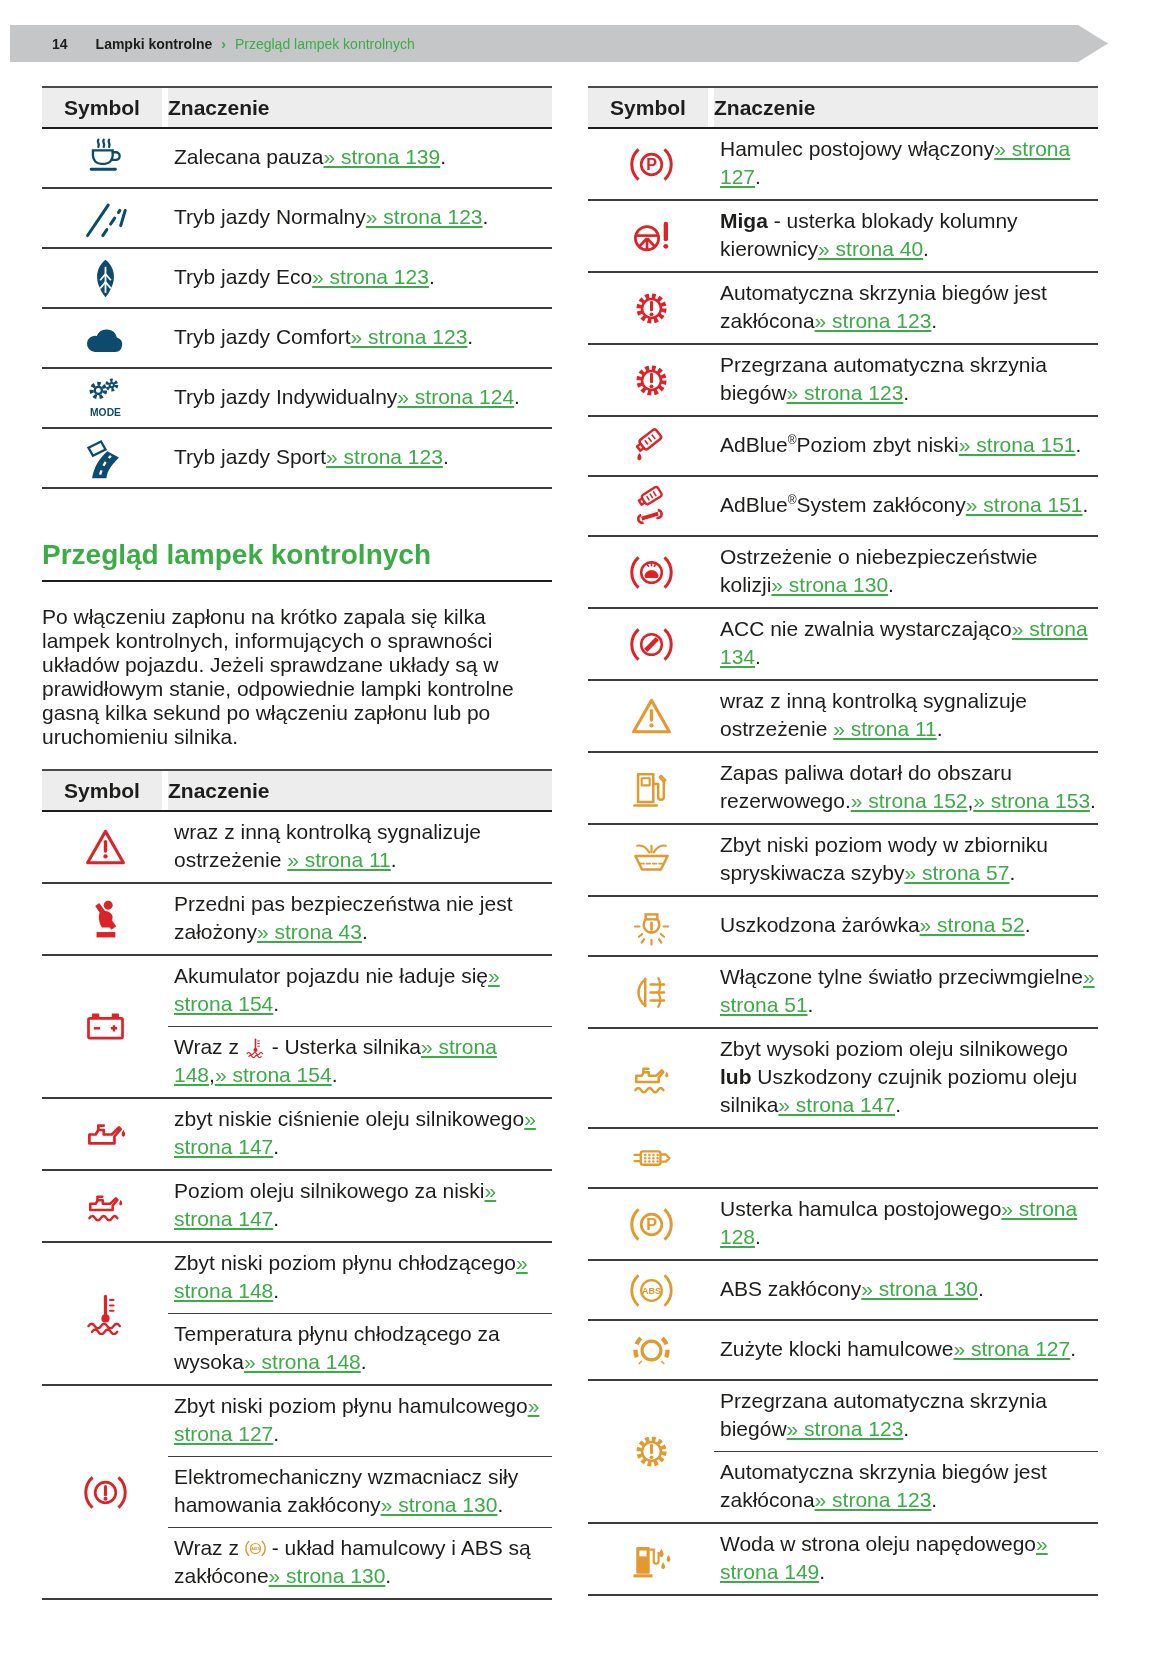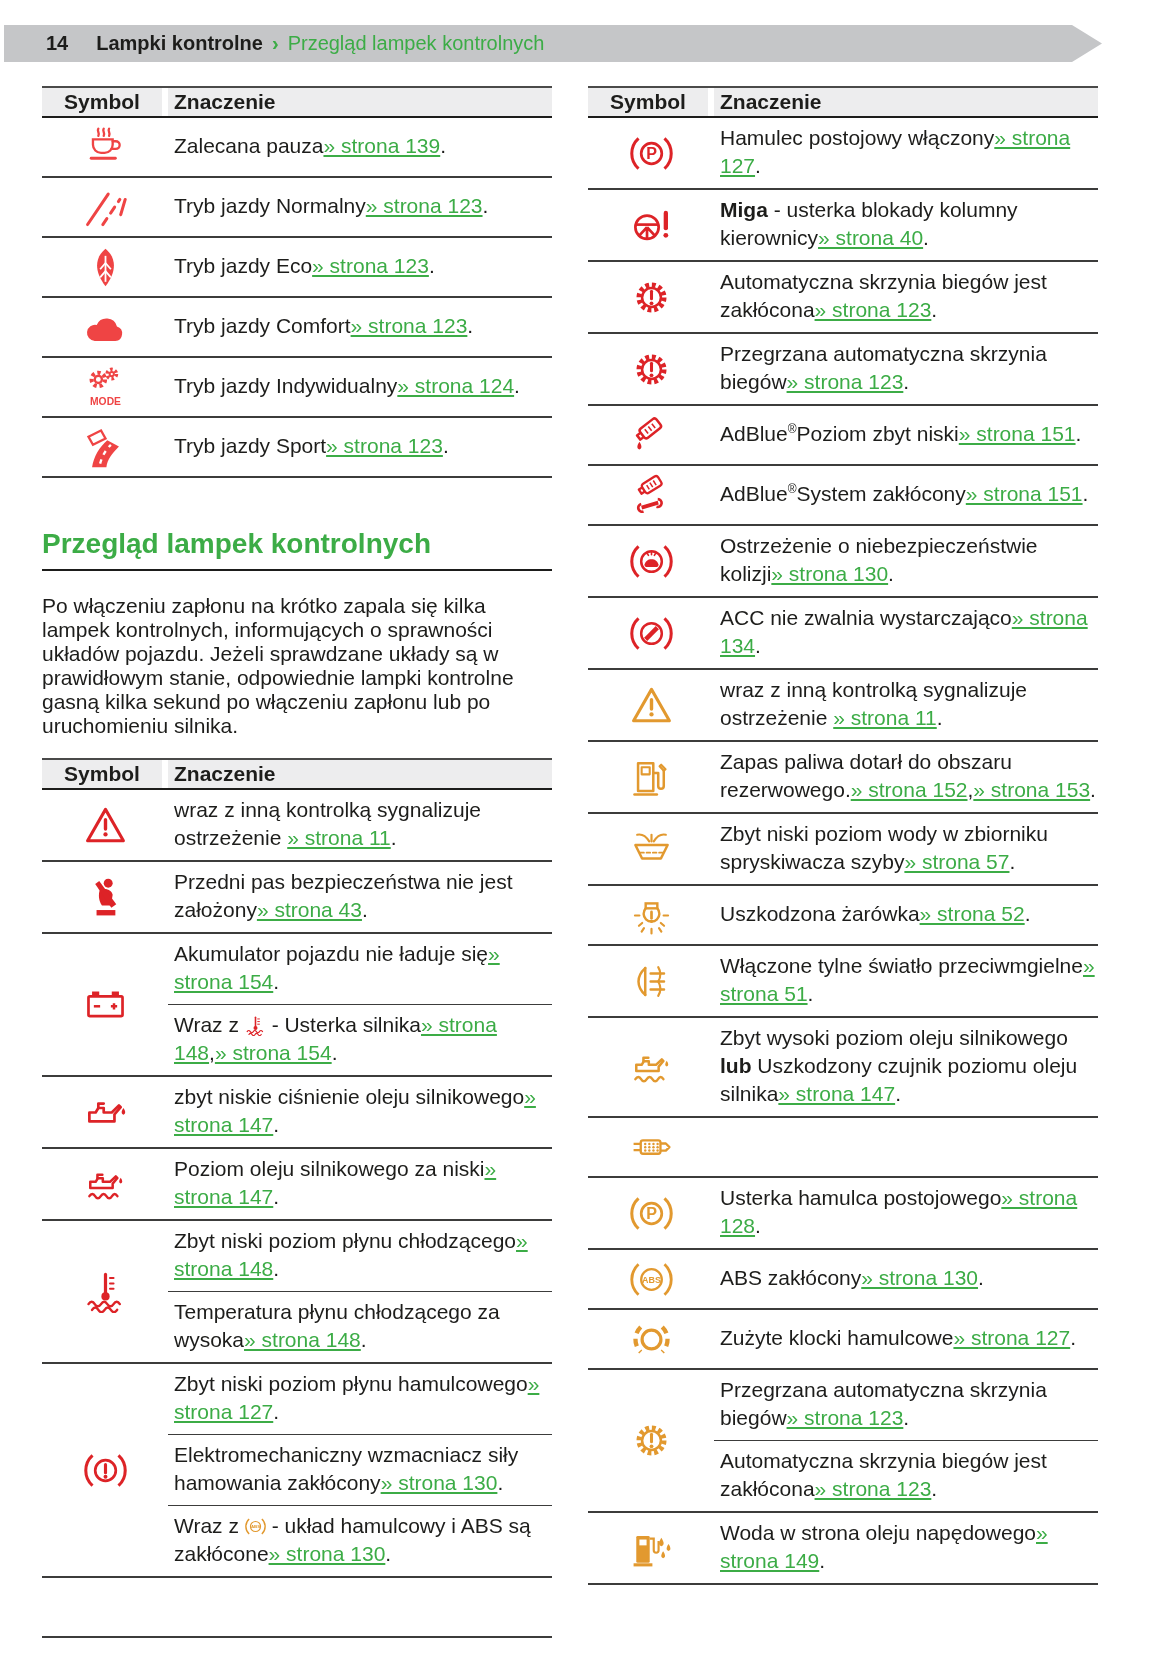--- a/index.html
+++ b/index.html
@@ -1,50 +1,50 @@
 <!DOCTYPE html>
 <html><head>
 <meta charset="utf-8">
 <style>
   html,body{margin:0;padding:0;background:#fff;}
   .page{position:relative;width:1166px;height:1654px;background:#fff;overflow:hidden;
         font-family:"Liberation Sans","DejaVu Sans",sans-serif;color:#1d1d1b;}
   
-  .band{position:absolute;top:25px;left:4px;width:1098px;height:37px;background:var(--band,#c5c6c8);
+  .band{position:absolute;top:25px;left:10px;width:1098px;height:37px;background:var(--band,#c5c6c8);
         clip-path:polygon(0 0,1068px 0,1098px 18.5px,1068px 37px,0 37px);
-        display:flex;align-items:center;font-size:20px;text-align:right;}
+        display:flex;align-items:center;font-size:14px;text-align:right;}
   .band .pnum{font-weight:bold;margin-left:42px;}
   .band .chapter{font-weight:bold;margin-left:28px;}
   .band .sep{color:var(--green,#3cac46);font-weight:bold;margin:0 9px;}
   .band .section{color:var(--green,#3cac46);}
   
   .cols{position:absolute;top:86px;left:42px;display:flex;gap:36px;}
   .col{width:510px;}
   
   .wtable{width:100%;}
   .thead{display:flex;border-top:2px solid #4a4a49;border-bottom:2.5px solid #1d1d1b;}
-  .th{background:var(--thbg,#ededee);height:28px;display:flex;align-items:center;
+  .th{background:var(--thbg,#ededee);height:39px;display:flex;align-items:center;
       font-weight:bold;font-size:21px;}
   .th-sym{width:120px;justify-content:center;margin-right:6px;}
-  .th-mean{flex:1;padding-left:6px;}
+  .th-mean{flex:1;}
   .row{display:flex;min-height:58px;}
   .row + .row{border-top:2px solid #3c3c3b;}
   .wtable{border-bottom:2px solid #3c3c3b;}
   .sym-cell{width:126px;display:flex;align-items:center;justify-content:center;flex:none;}
   .sym{display:inline-flex;}
   .sym svg{width:43px;height:43px;display:block;}
   .mean-cell{flex:1;display:flex;flex-direction:column;justify-content:center;}
   .entry{padding:6px 2px 8px 6px;font-size:21px;line-height:28px;}
   .entry + .entry{border-top:1.8px solid #3c3c3b;}
   .link{color:var(--green,#3cac46);cursor:pointer;text-decoration:underline;}
   .b{font-weight:bold;}
   sup.reg{font-size:12px;line-height:0;vertical-align:super;}
   .inline-icon{display:inline-block;vertical-align:-4px;}
   .inline-icon svg{width:21px;height:21px;display:block;}
-  .ic-black{color:#ef4444;}
+  .ic-black{color:#0c4a6e;}
   .ic-red{color:var(--red,#dd2327);}
   .ic-orange{color:var(--orange,#e2992f);}
   
   .sec-heading{margin-top:50px;font-size:28px;font-weight:bold;color:var(--green,#3cac46);
                padding-bottom:9px;border-bottom:2px solid #1d1d1b;}
   .intro{font-size:21px;line-height:24px;margin:13px 0 20px 0;}
 </style>
 </head>
 <body>
 

